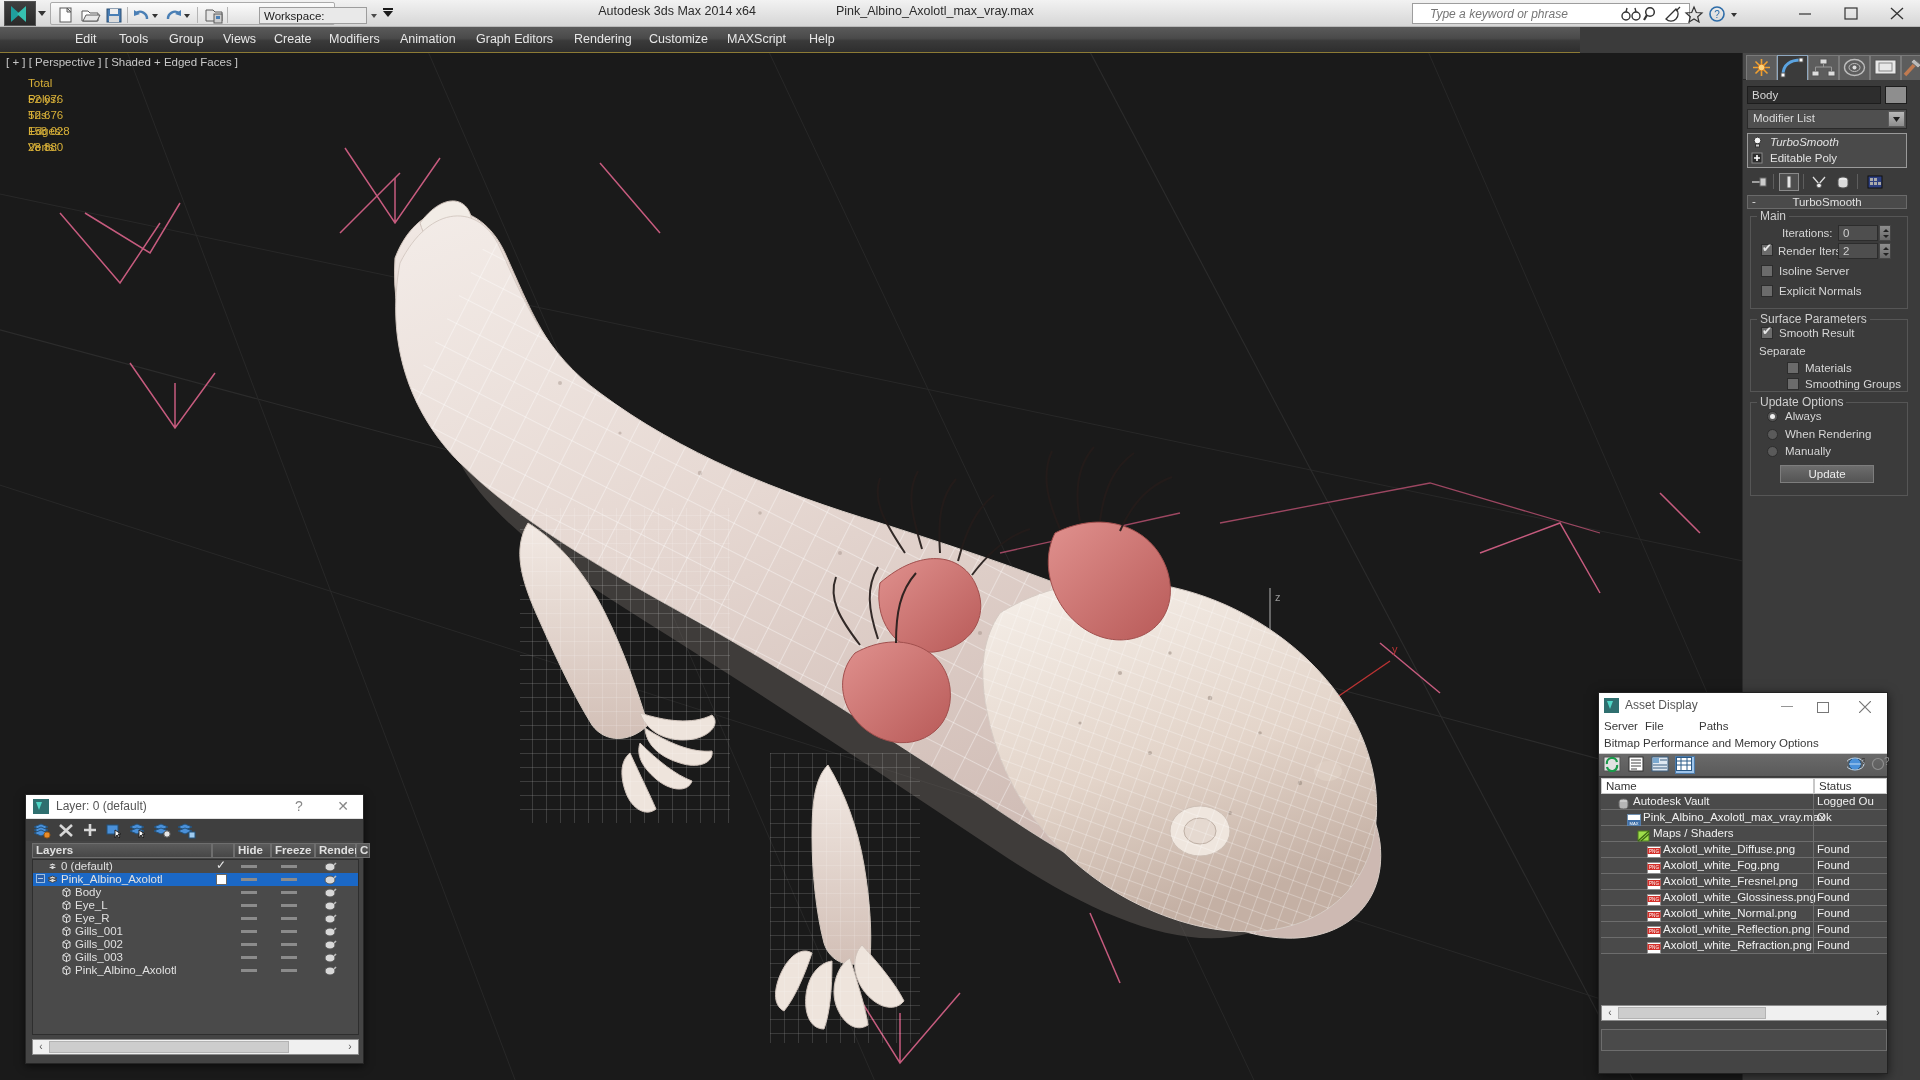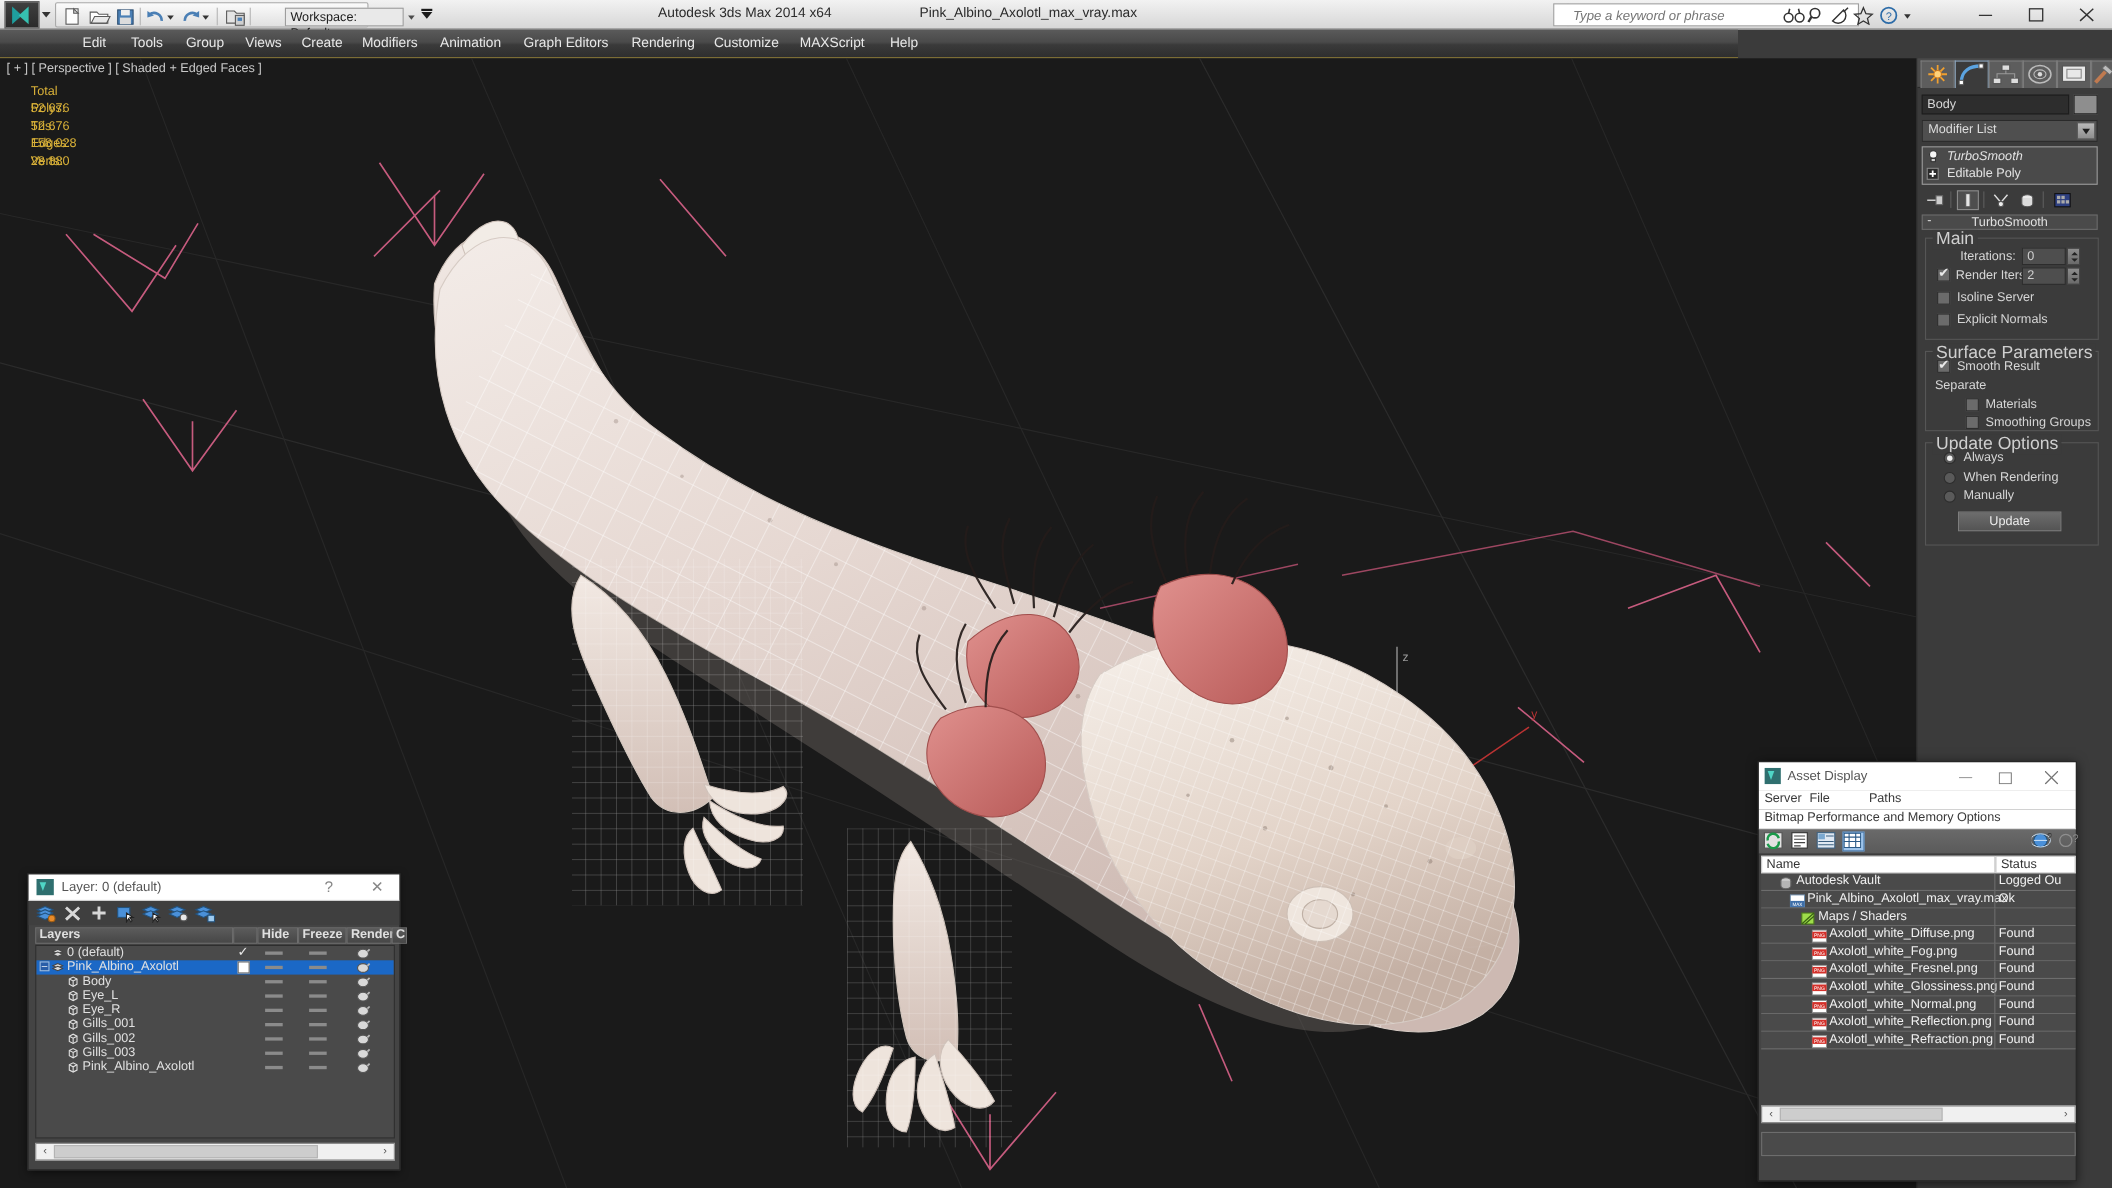--- a/index.html
+++ b/index.html
@@ -92,21 +92,21 @@
   .stbtn { position:absolute; top:0; width:20px; height:18px; }
   .stsep { position:absolute; top:1px; width:1px; height:15px; background:#5e5e5e; }
 
   #rollTitle { position:absolute; left:4px; top:142px; width:160px; height:14px;
     background:#4a4a4a; border:1px solid #6a6a6a; text-align:center; color:#e0e0e0;
     font-size:11.5px; line-height:12px; }
   #rollTitle .mn { position:absolute; left:4px; top:-1px; }
 
   .grp { position:absolute; border:1px solid #565656; }
   .grp > .gl { position:absolute; left:6px; top:-8px; background:#3b3b3b;
-    padding:0 3px; font-size:16px; color:#cfcfcf; }
+    padding:0 3px; font-size:12px; color:#cfcfcf; }
   .lbl { position:absolute; font-size:11.5px; color:#d6d6d6; }
   .spin { position:absolute; height:16px; background:#4e4e4e; border:1px solid #2c2c2c;
     color:#cfcfcf; font-size:11.5px; padding-left:4px; line-height:14px; }
   .spinarrows { position:absolute; width:12px; height:16px;
     background:linear-gradient(to bottom,#8e8e8e,#6a6a6a); border:1px solid #454545; }
   .spinarrows:before { content:""; position:absolute; left:3px; top:3px; width:0;height:0;
     border-left:3px solid transparent;border-right:3px solid transparent;border-bottom:3px solid #222; }
   .spinarrows:after { content:""; position:absolute; left:3px; top:9px; width:0;height:0;
     border-left:3px solid transparent;border-right:3px solid transparent;border-top:3px solid #222; }
   .cbx { position:absolute; width:12px; height:12px; background:#6b6b6b; border:1px solid #2d2d2d; }

